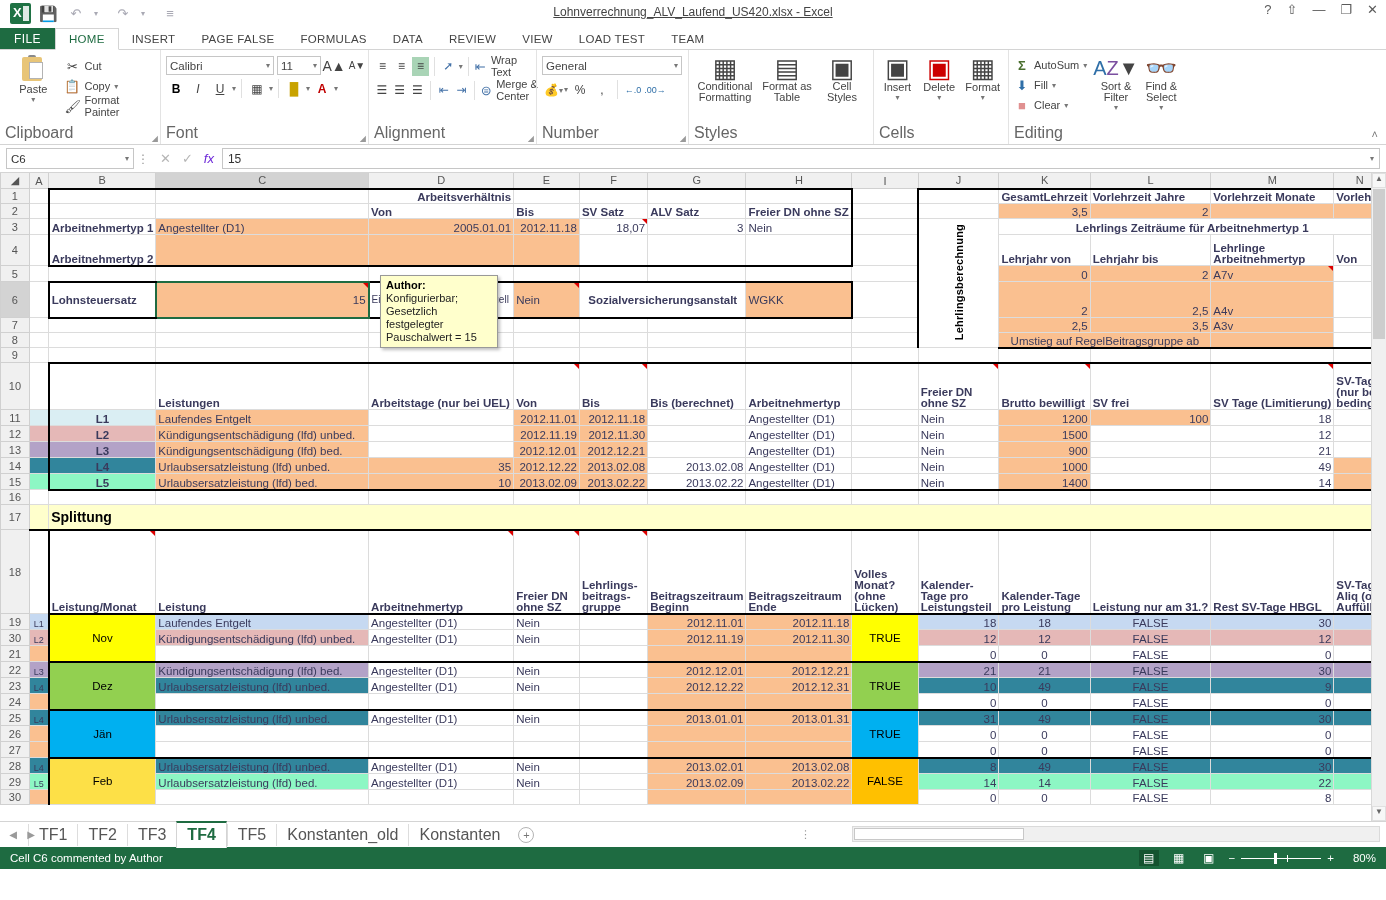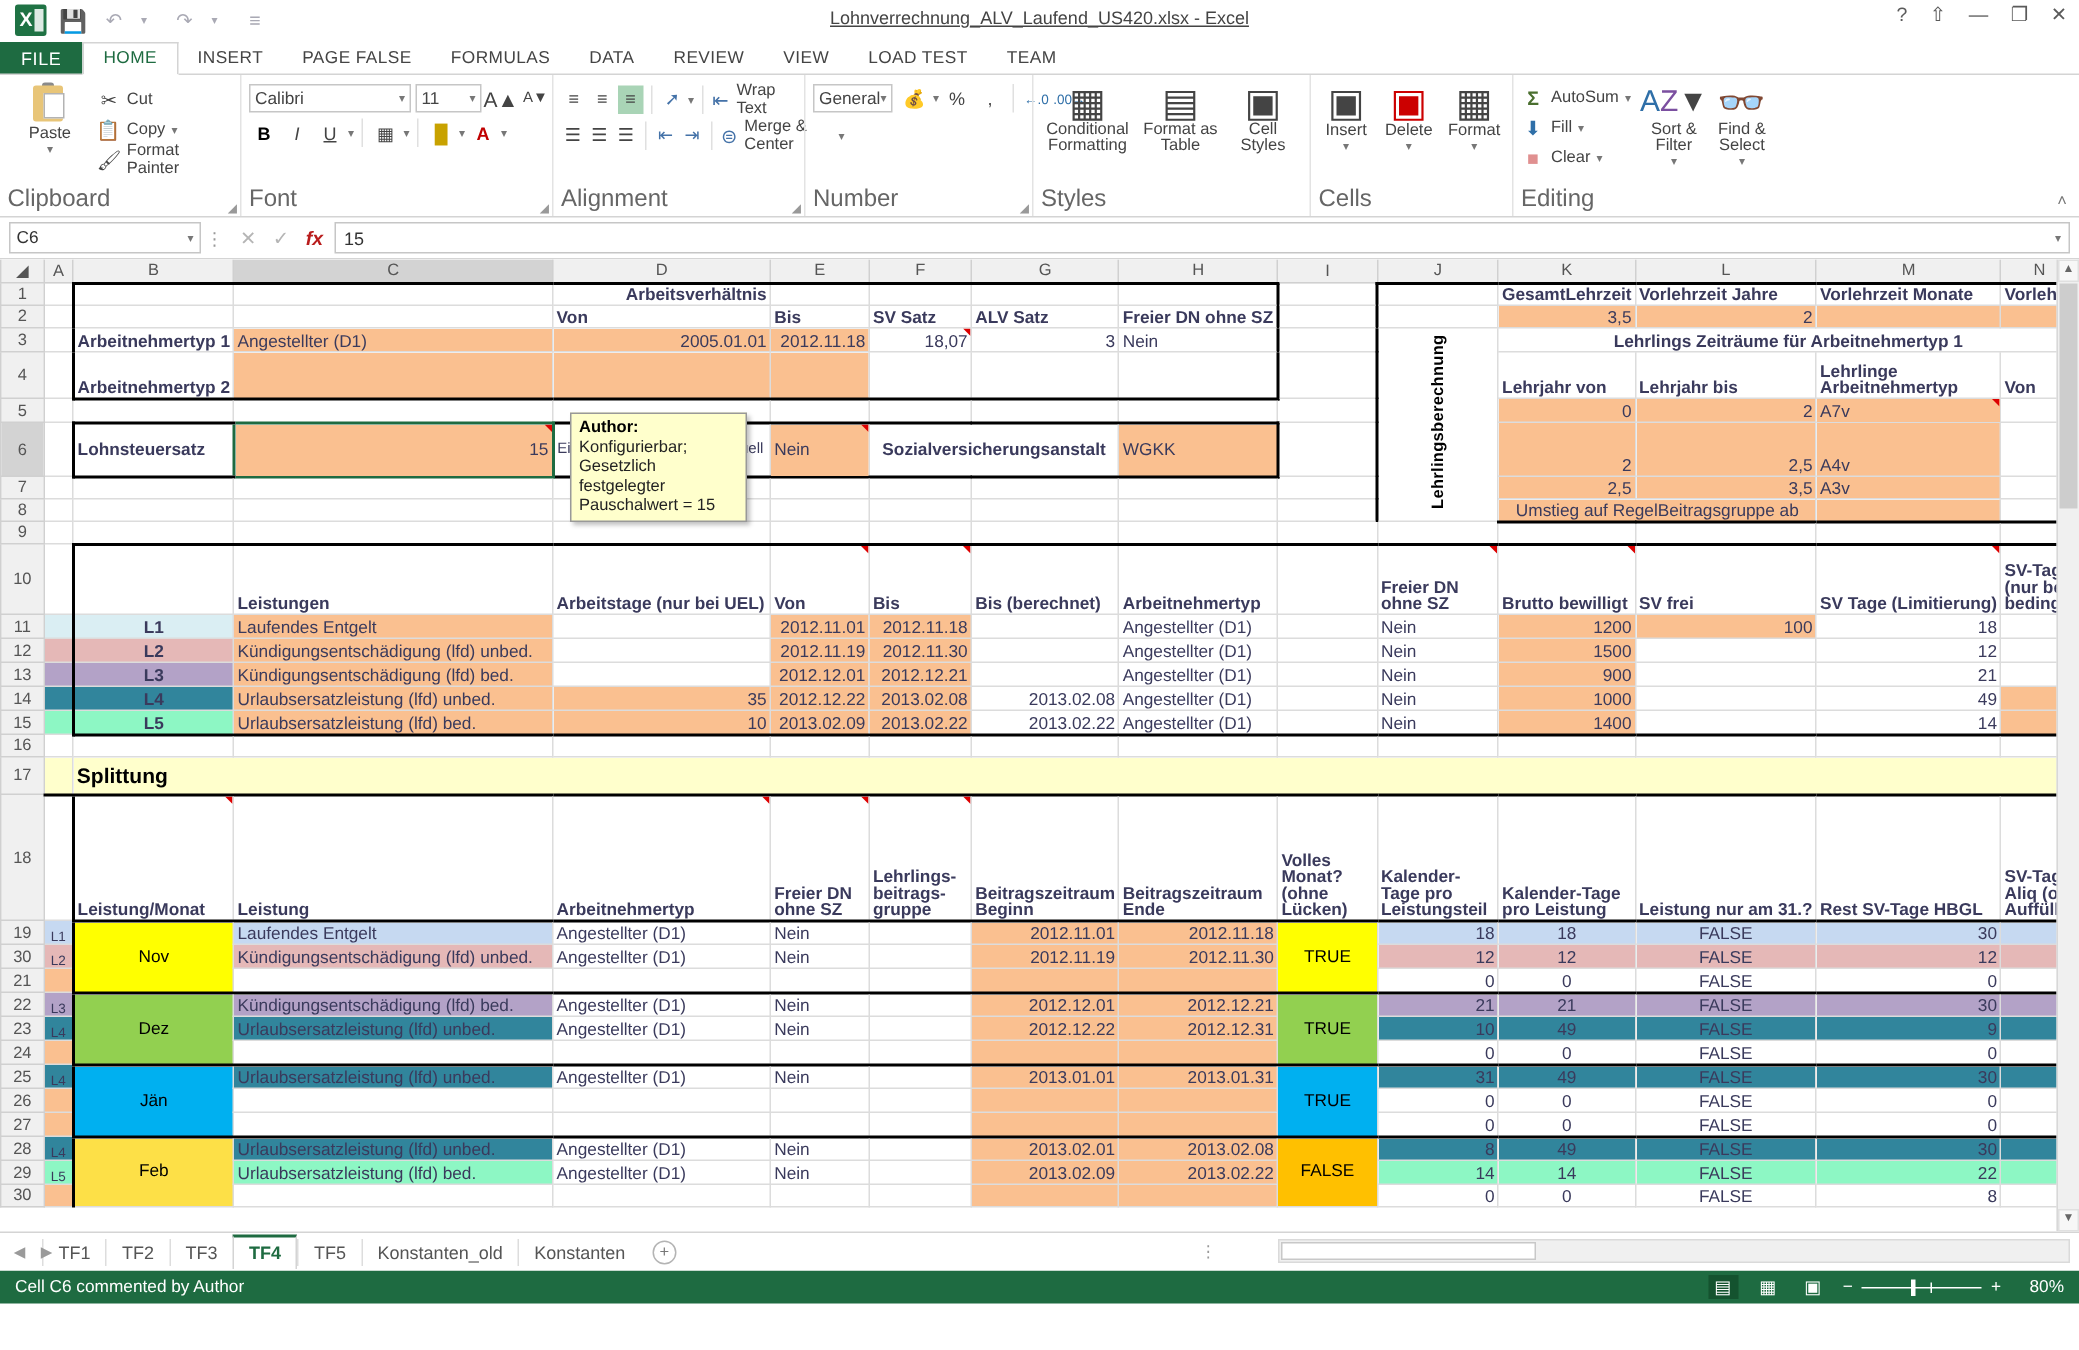--- a/index.html
+++ b/index.html
@@ -54,21 +54,21 @@
   .paste-ico{ width:26px;height:28px;position:relative; }
   .paste-ico .clip{position:absolute;left:2px;top:2px;width:20px;height:24px;background:#e8c578;border-radius:2px;}
   .paste-ico .pg{position:absolute;left:9px;top:7px;width:14px;height:17px;background:#fff;border:1px solid #b3b3b3;}
   .paste-ico .tab2{position:absolute;left:8px;top:0;width:8px;height:5px;background:#8a8a8a;border-radius:2px;}
 
   
   .fbar { height:28px; display:flex; align-items:center; gap:0; padding:3px 6px; background:#fff; border-bottom:1px solid #d4d4d4;}
   .namebox { width:128px; height:21px; border:1px solid #c6c6c6; display:flex; align-items:center; justify-content:space-between; padding:0 4px; font-size:11.5px; color:#333;}
   .fb-dots { width:18px; text-align:center; color:#999; font-size:12px; }
   .fb-btns { display:flex; align-items:center; gap:11px; padding:0 8px; color:#b5b5b5; font-size:13px;}
-  .fb-btns .fx { color:#b91c1c; font-style:italic; font-weight:bold;}
+  .fb-btns .fx { color:#6d28d9; font-style:italic; font-weight:normal;}
   .finput { flex:1; height:21px; border:1px solid #c6c6c6; padding:2px 5px; font-size:12px; color:#333; display:flex; align-items:center;}
   .finput-caret{ margin-left:auto; color:#777; font-size:8px;}
 
   
   .gridwrap { position:relative; height:648px; overflow:hidden; background:#fff; }
   table.sheet { border-collapse:collapse; table-layout:fixed; }
   .colhdr td, .colhdr th { height:14px; background:#f0f0f0; border:1px solid #d0d0d0; border-top:none;
      text-align:center; font-size:11px; color:#555; font-weight:normal; }
   .colhdr td.sel { background:#d3d3d3; }
   td.rowh { width:38px; background:#f0f0f0; border:1px solid #d0d0d0; text-align:center; font-size:11px; color:#555; }
@@ -85,21 +85,21 @@
   .cmt::after{content:""; position:absolute; right:0; top:0; border-top:5px solid #d00; border-left:5px solid transparent;}
   .cmtg::after{border-top-color:#1a6b33;}
   .wrapc { white-space:normal !important; line-height:11px; }
   
   .vscroll { position:absolute; right:0; top:0; width:15px; bottom:0; background:#f0f0f0; border-left:1px solid #d8d8d8;}
   .vscroll .ar { height:15px; text-align:center; font-size:8px; color:#666; background:#f7f7f7; border:1px solid #e0e0e0;}
   .vscroll .thumb{ position:absolute; top:16px; left:1px; right:1px; height:150px; background:#cdcdcd;}
   
   .tabbar { height:26px; display:flex; align-items:center; background:#fff; border-top:1px solid #d4d4d4; padding-left:28px; gap:0; position:relative;}
   .navarrow { width:18px; text-align:center; color:#9a9a9a; font-size:10px;}
-  .stab { padding:2px 10px; font-size:12px; color:#555; border-left:1px solid #ddd;}
+  .stab { padding:2px 10px; font-size:16px; color:#555; border-left:1px solid #ddd;}
   .stab.active { color:#1e6b41; font-weight:bold; border:1px solid #d4d4d4; border-top:2px solid #1e6b41; border-bottom:none; background:#fff; padding:3px 10px 4px;}
   .addsheet{ margin-left:8px; width:16px;height:16px;border:1px solid #b4b4b4;border-radius:50%;color:#777;font-size:11px;display:flex;align-items:center;justify-content:center;}
   .hscroll { position:absolute; right:6px; top:4px; width:528px; height:16px; background:#f0f0f0; border:1px solid #dadada;}
   .hscroll .hthumb{ position:absolute; left:1px; top:1px; width:170px; bottom:1px; background:#fff; border:1px solid #c8c8c8;}
   .hdots { position:absolute; left:800px; top:6px; color:#999; font-size:11px;}
   .statusbar { height:22px; background:#1e6b41; color:#fff; display:flex; align-items:center; padding:0 10px; font-size:11.5px; justify-content:space-between;}
   .sb-right { display:flex; align-items:center; gap:10px;}
   .vbtn { width:20px;height:16px; display:flex;align-items:center;justify-content:center; font-size:12px;}
   .vbtn.on { background:#14532f; }
   .zslider { display:flex; align-items:center; gap:6px; }
@@ -247,21 +247,21 @@
           <span>Merge &amp; Center</span>
           <span class="caret">▾</span>
           </div>
       </div>
     </div>
     <div class="grp-name">Alignment</div>
     <div class="dlg">◢</div>
   </div>
 
   <div class="grp" style="width:152px">
-    <div class="grp-body" style="flex-direction:row;gap:5px;padding-top:3px">
+    <div class="grp-body" style="flex-direction:column;gap:5px;padding-top:3px">
       <div class="fontbox" style="width:140px">
         <span>General</span>
         <span class="caret" style="margin-left:auto">▾</span>
         </div>
       <div style="display:flex;align-items:center;gap:2px">
         <div class="btn-sq" style="color:#b08020">💰</div>
         <div class="caret">▾</div>
         <div class="btn-sq">%</div>
         <div class="btn-sq">,</div>
         <div class="sep-v"></div>

